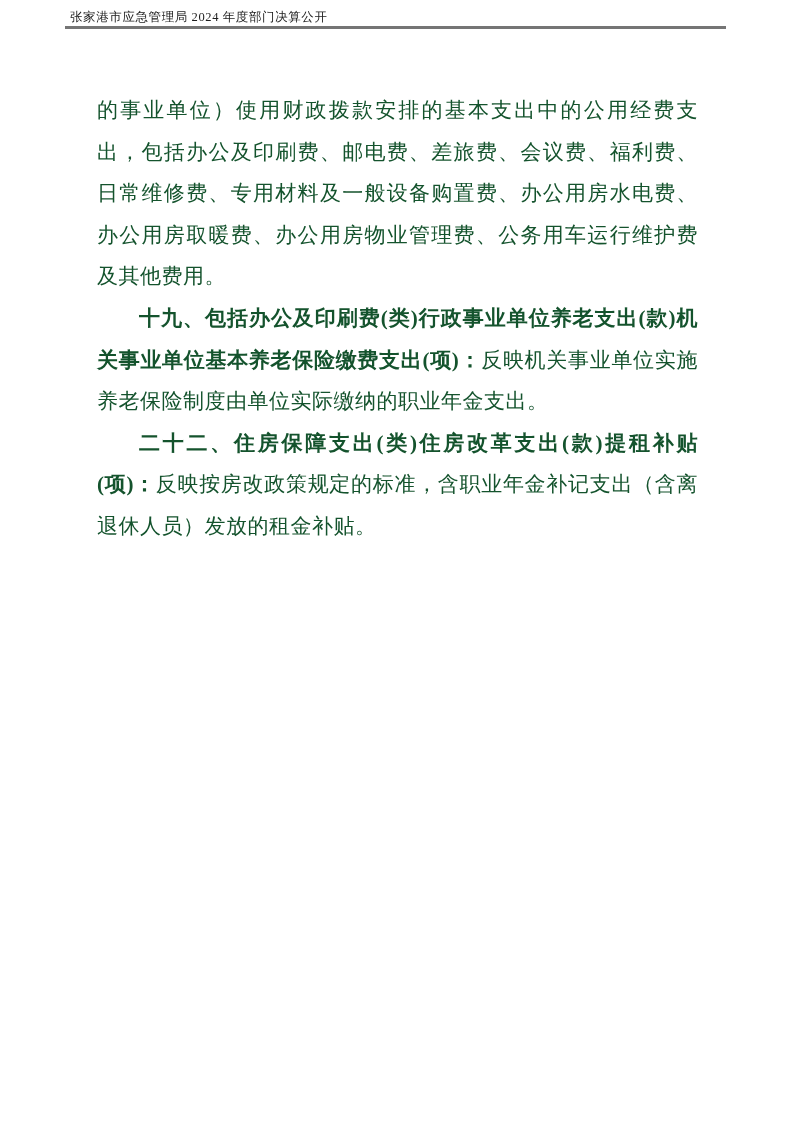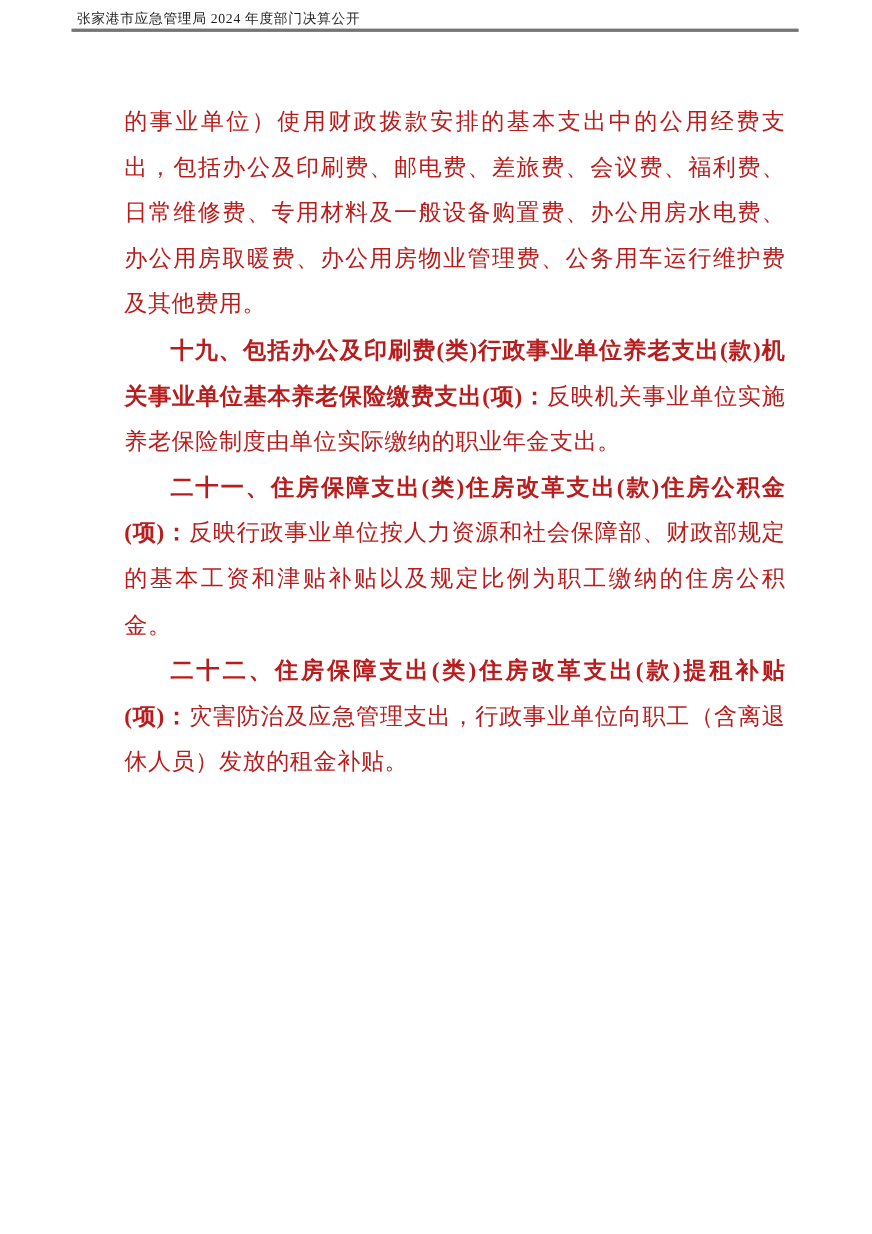--- a/index.html
+++ b/index.html
@@ -28,27 +28,27 @@
     position: absolute;
     left: 65px;
     top: 26px;
     width: 661px;
     height: 2.5px;
     background: #757575;
   }
 
   .doc-body {
     position: absolute;
-    left: 113px;
+    left: 97px;
     top: 90px;
     width: 601px;
     font-size: 21px;
     line-height: 41.6px;
     letter-spacing: 0.5px;
-    color: #b91c1c;
+    color: #14532d;
     text-align: justify;
     text-justify: inter-ideograph;
   }
 
   .doc-body p { margin: 0; }
   .doc-body p.indent { text-indent: 2em; }
   .doc-body b { font-weight: 700; }
 
   .page-footer {
     position: absolute;
@@ -72,24 +72,21 @@
   <div class="header-rule"></div>
 
   <div class="doc-body">
     <p>
       <b></b><span>的事业单位）使用财政拨款安排的基本支出中的公用经费支出，包括办公及印刷费、邮电费、差旅费、会议费、福利费、日常维修费、专用材料及一般设备购置费、办公用房水电费、办公用房取暖费、办公用房物业管理费、公务用车运行维护费及其他费用。</span>
     </p>
     <p class="indent">
       <b>十九、包括办公及印刷费(类)行政事业单位养老支出(款)机关事业单位基本养老保险缴费支出(项)：</b><span>反映机关事业单位实施养老保险制度由单位实际缴纳的职业年金支出。</span>
     </p>
     <p class="indent">
-      <b>二十一、住房保障支出(类)住房改革支出(款)住房公积金(项)：</b><span>反映行政事业单位按人力资源和社会保障部、财政部规定的基本工资和津贴补贴以及规定比例为职工缴纳的住房公积金。</span>
-    </p>
-    <p class="indent">
-      <b>二十二、住房保障支出(类)住房改革支出(款)提租补贴(项)：</b><span>灾害防治及应急管理支出，行政事业单位向职工（含离退休人员）发放的租金补贴。</span>
+      <b>二十二、住房保障支出(类)住房改革支出(款)提租补贴(项)：</b><span>反映按房改政策规定的标准，含职业年金补记支出（含离退休人员）发放的租金补贴。</span>
     </p>
   </div>
 
   <div class="page-footer">
     <span>- 40 -</span>
   </div>
 
 </div>
 
 </body></html>

